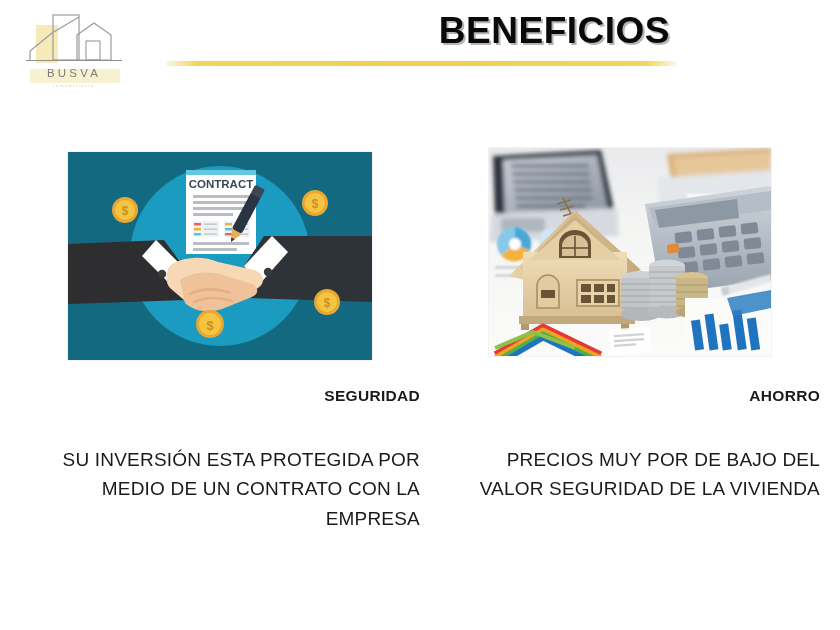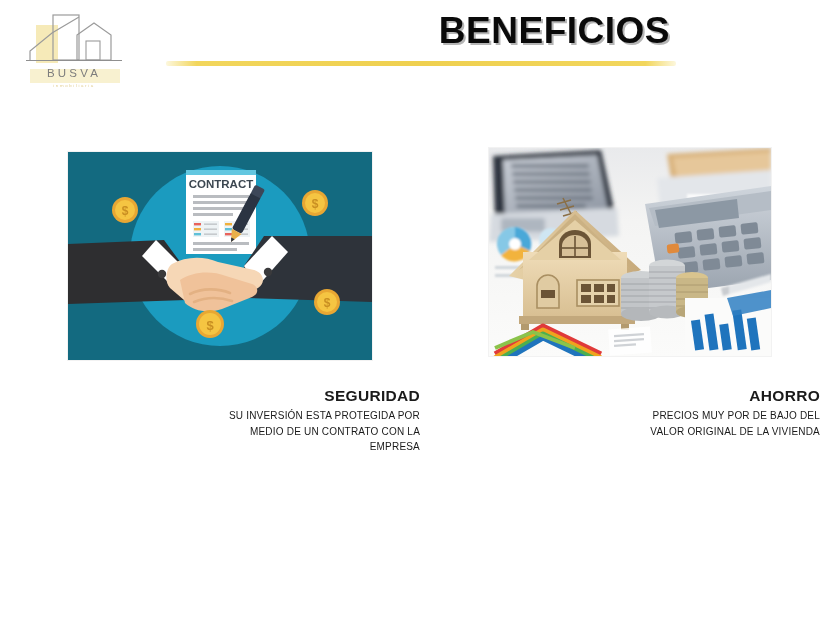--- a/index.html
+++ b/index.html
@@ -93,25 +93,26 @@
     text-align: right;
     color: #1a1a1a;
   }
   .caption-title {
     font-size: 15.5px;
     font-weight: bold;
     letter-spacing: 0.3px;
     line-height: 1.55;
   }
   .caption-body {
-    font-size: 10px;
+    font-size: 19px;
     font-weight: normal;
     letter-spacing: 0.2px;
     line-height: 1.55;
     white-space: pre-line;
+    margin-top: 37px;
   }
   .col-left .caption { margin-top: 24px; }
   .col-right .caption { margin-top: 28px; }
 </style>
 </head>
 <body>
 
 <div class="logo">
   <svg viewBox="0 0 116 84" width="116" height="84">
     <rect x="14" y="18" width="22" height="38" fill="#f4e6ab" opacity="0.85"></rect>
@@ -434,15 +435,15 @@
             <rect x="125" y="196" width="22" height="2.2" transform="rotate(-4 136 197)"></rect>
           </g>
         </g>
       </svg>
     </div>
   </div>
 
   <div class="caption">
     <div class="caption-title">AHORRO</div>
     <div class="caption-body">PRECIOS MUY POR DE BAJO DEL
-VALOR ORIGINAL DE LA VIVIENDA</div>
+VALOR SEGURIDAD DE LA VIVIENDA</div>
   </div>
 </div>
 
 </body></html>

